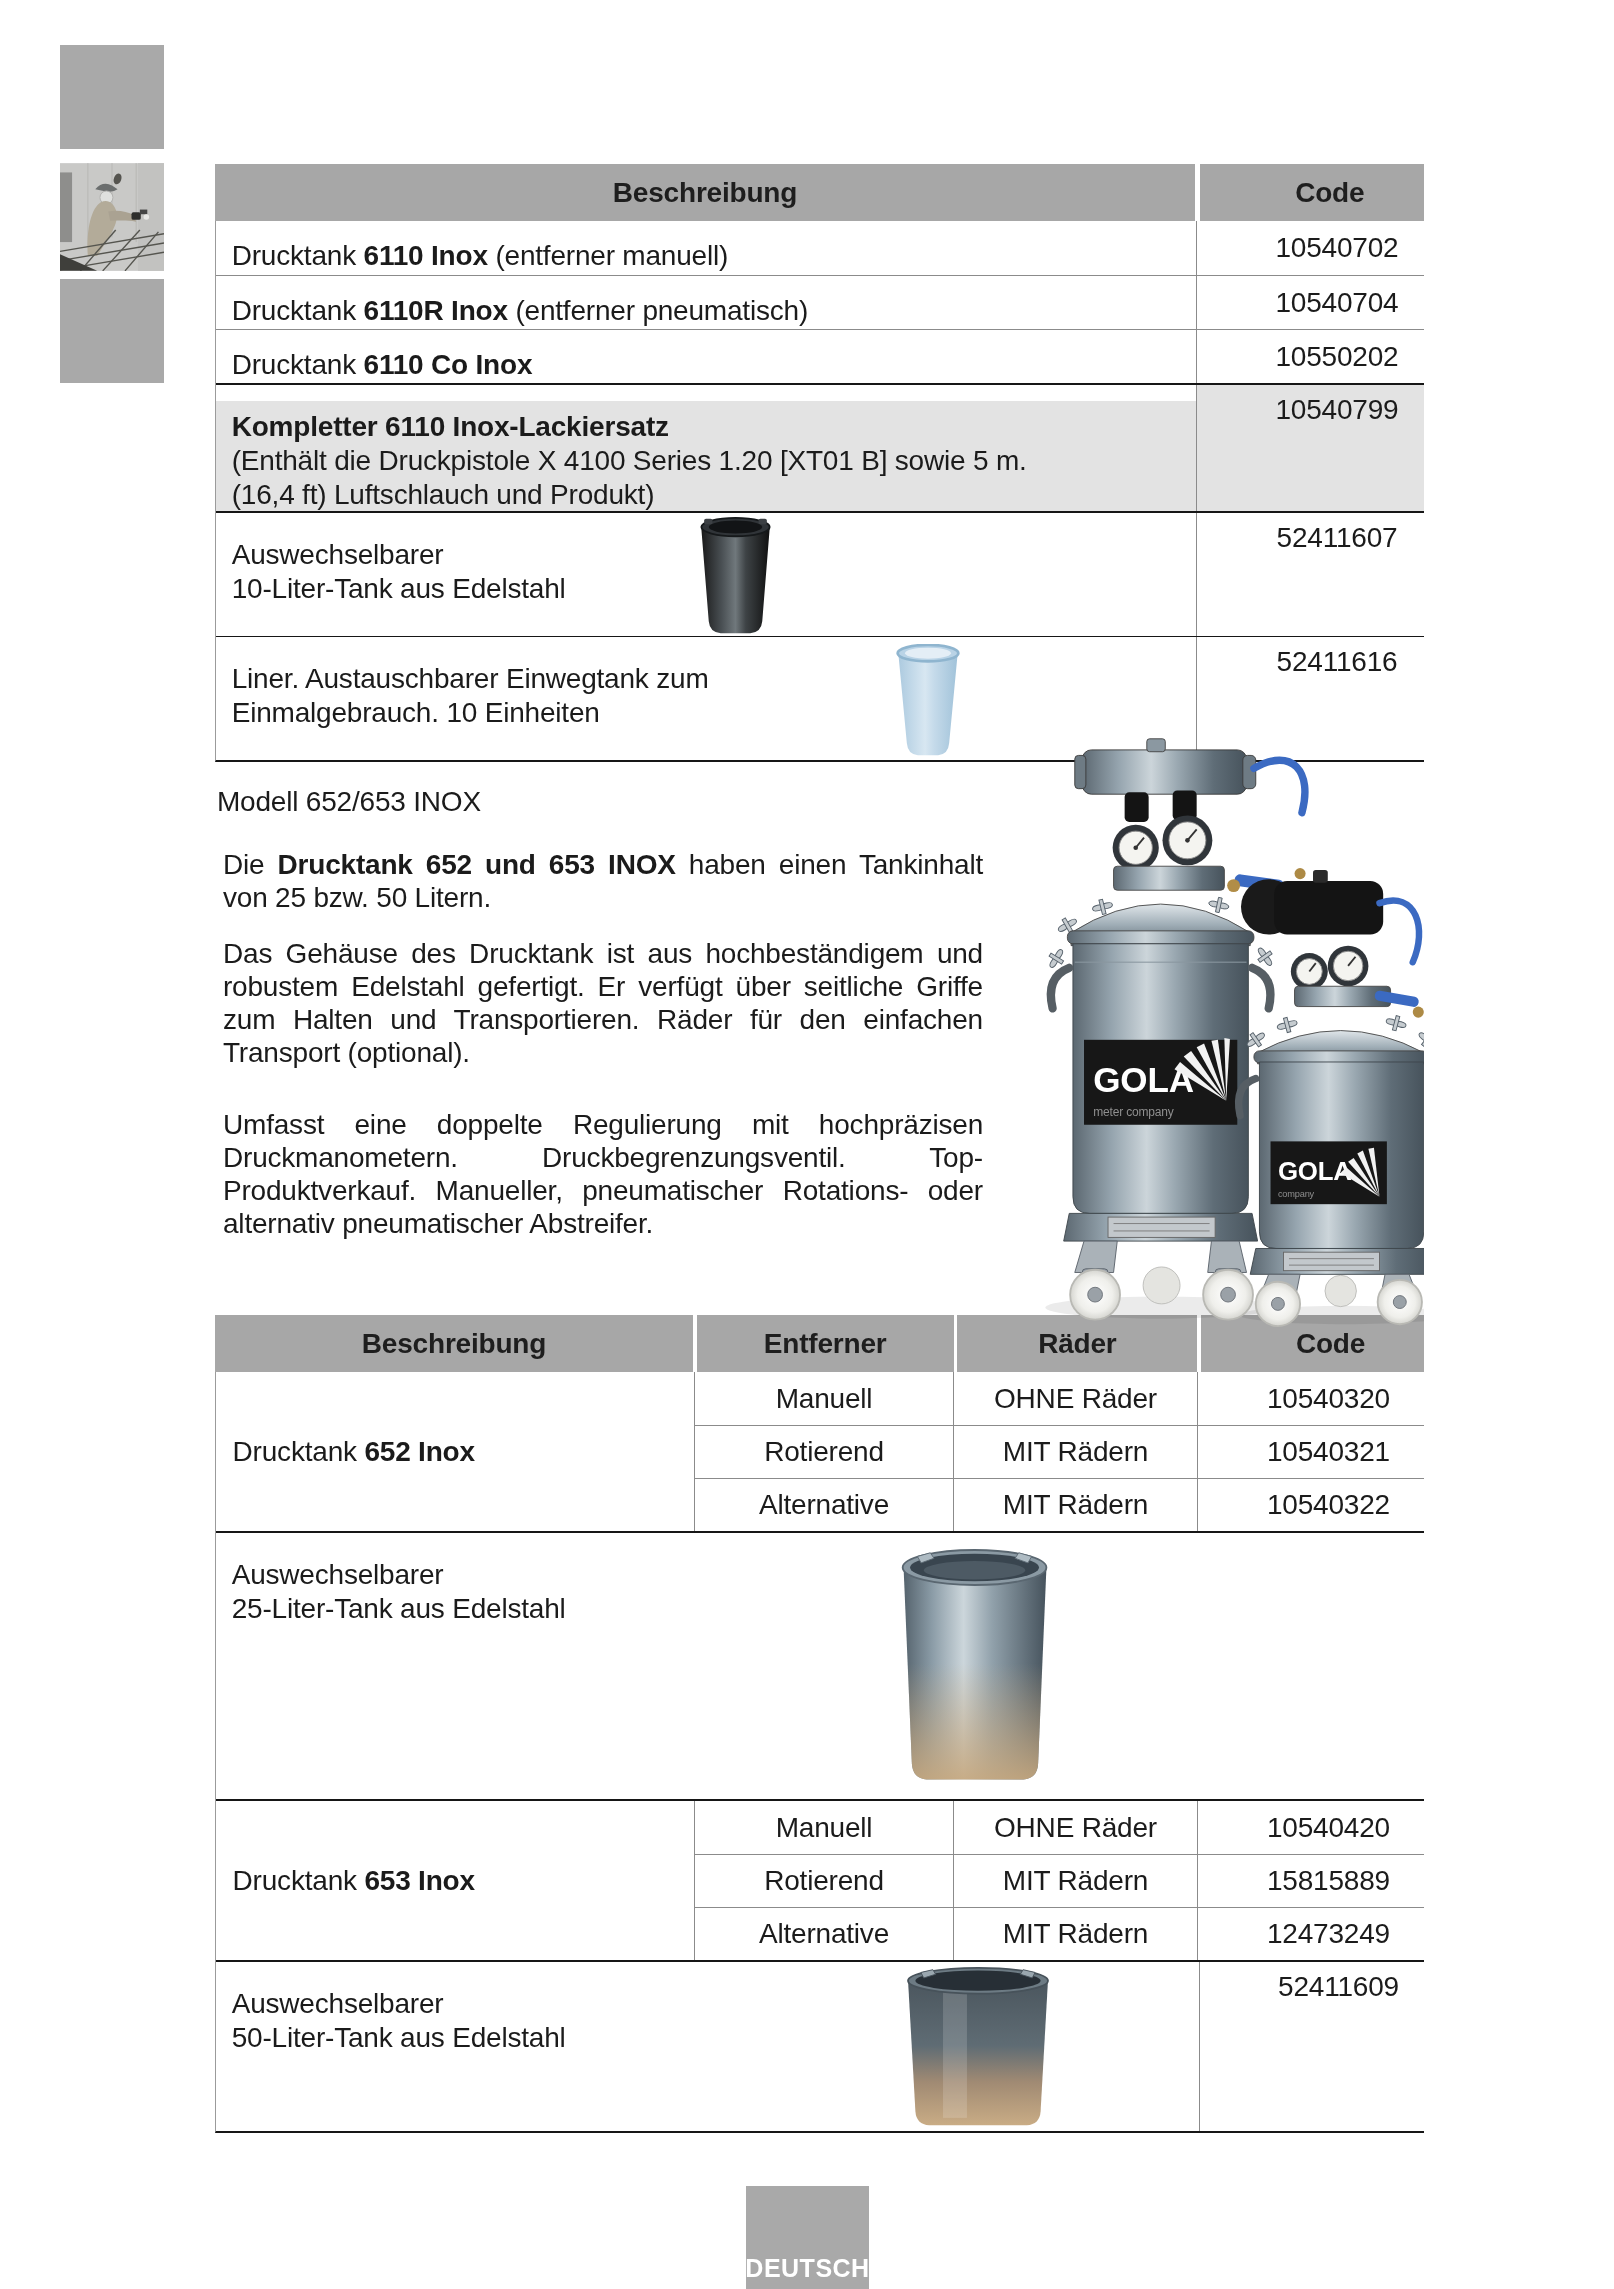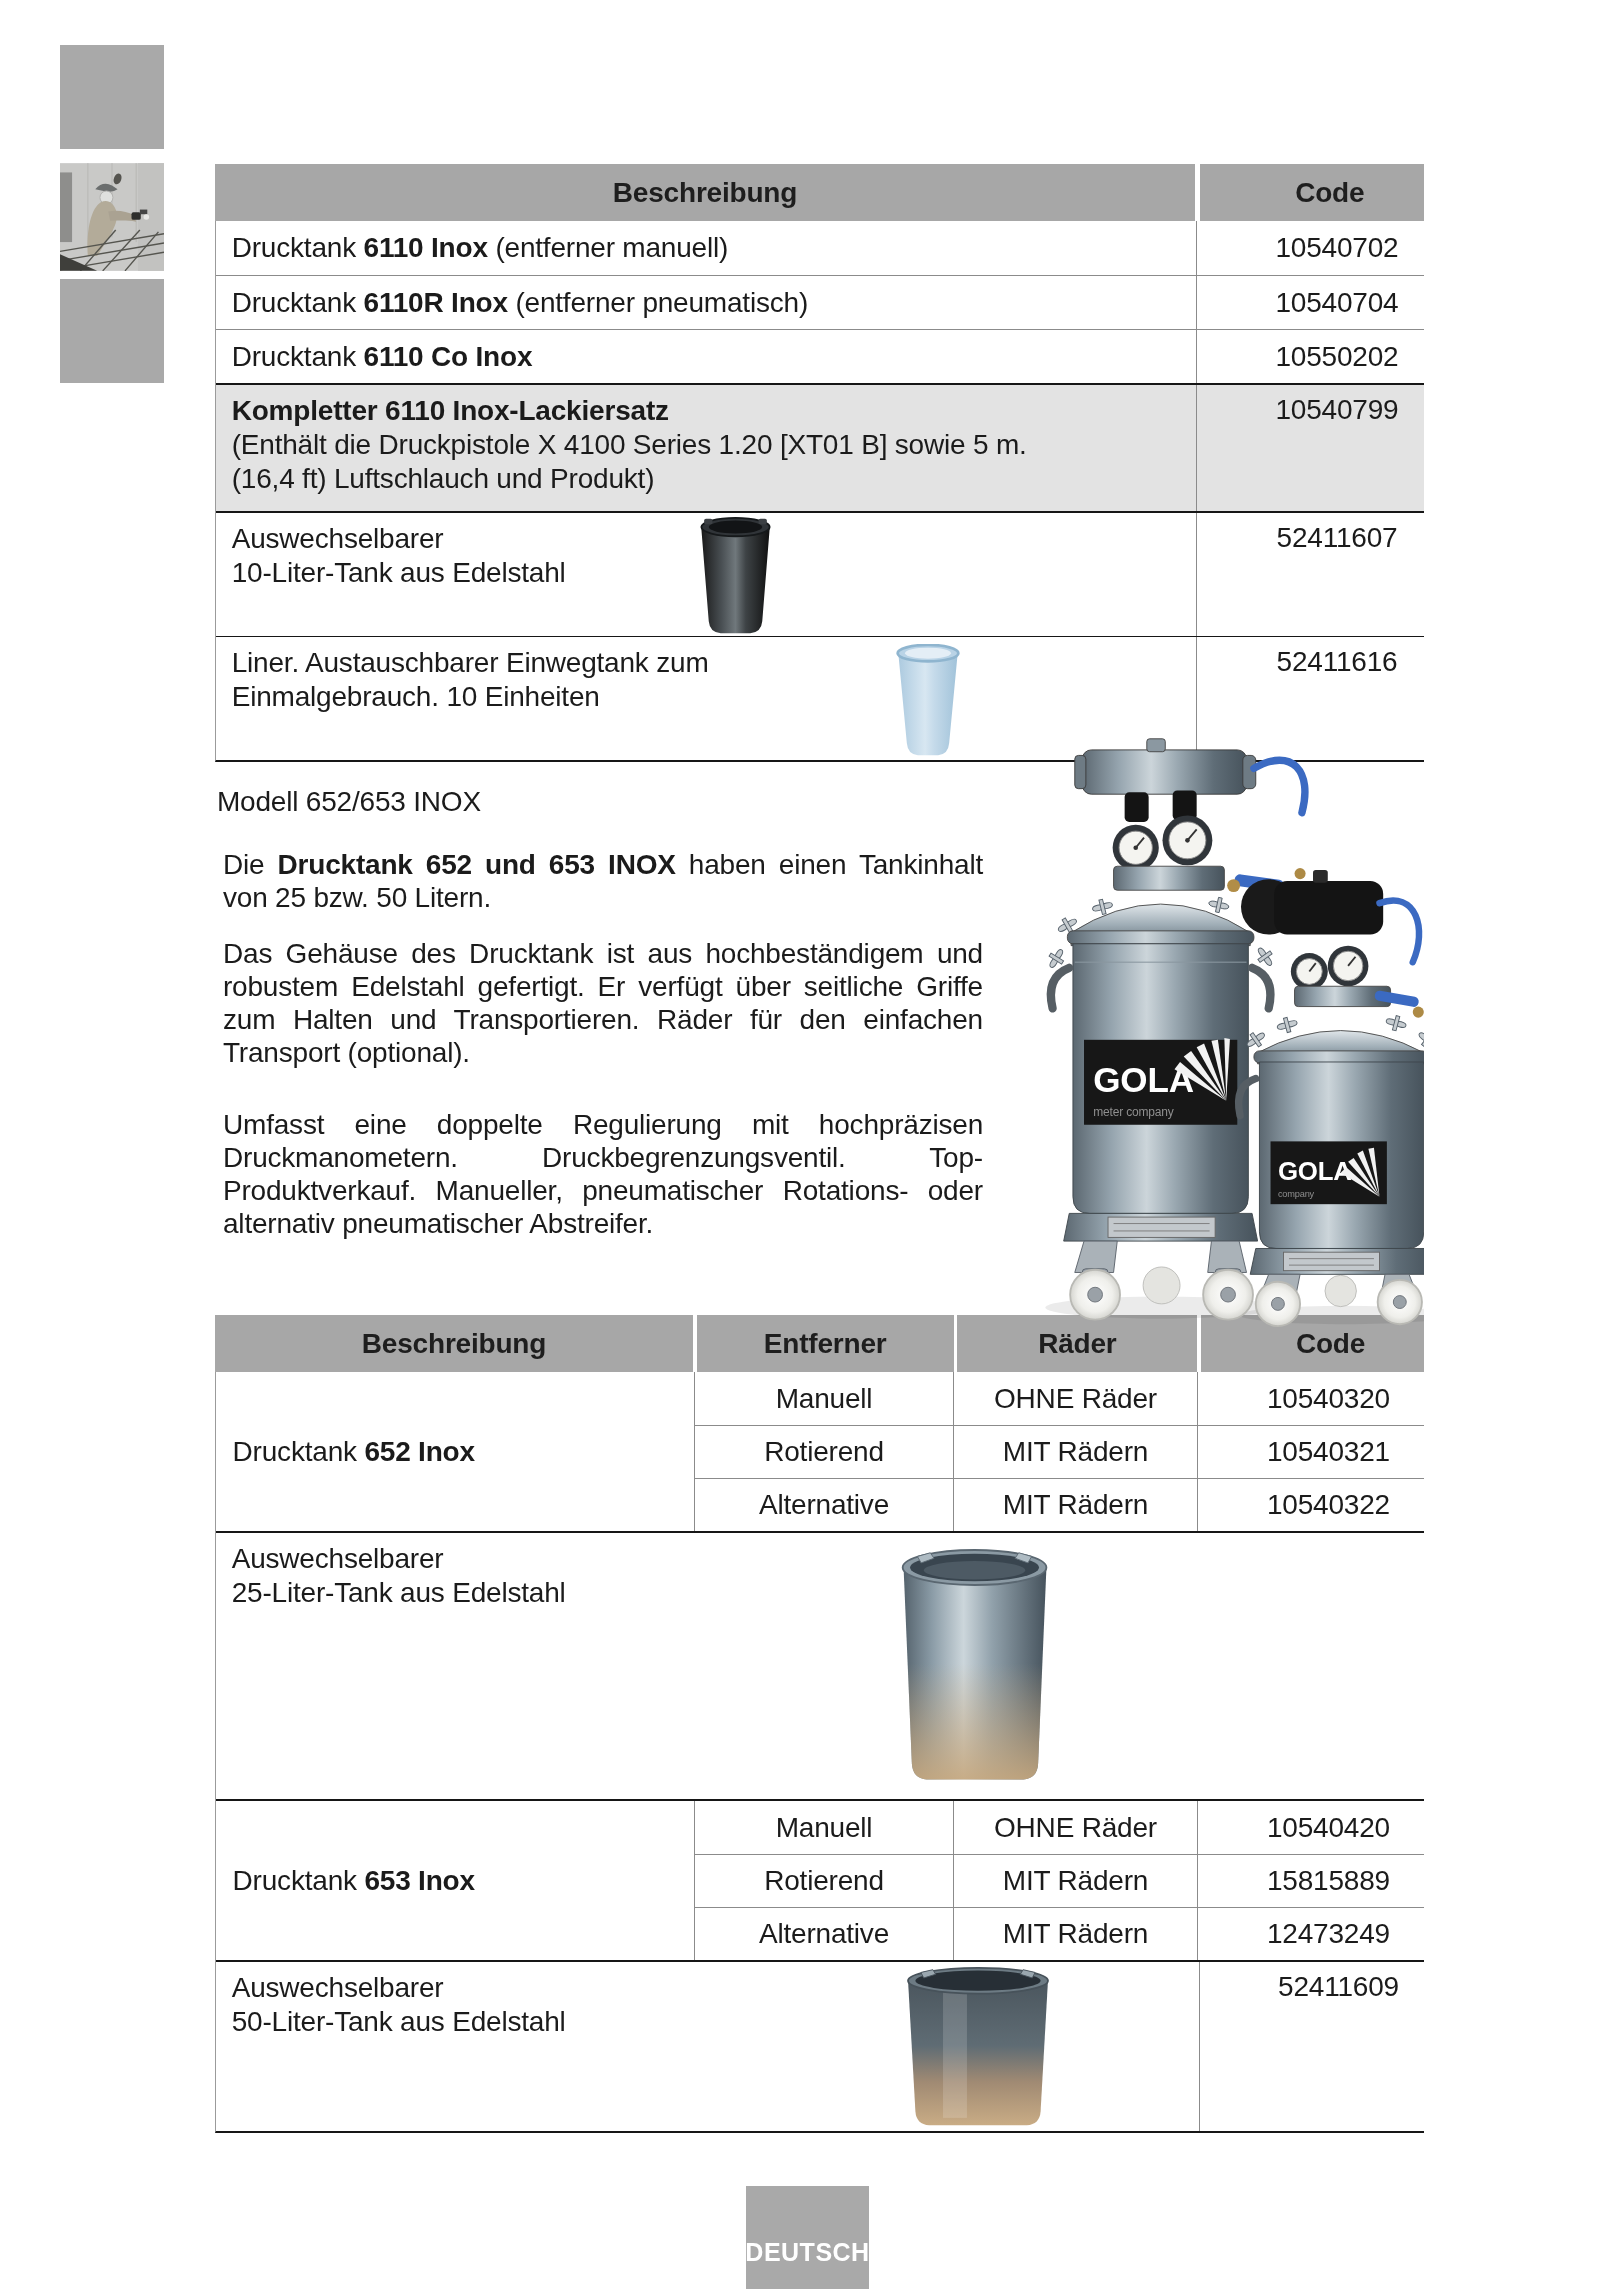--- a/index.html
+++ b/index.html
@@ -21,21 +21,21 @@
   .t1 .th1{width:980px}.t1 .th2{flex:1}
   .t2 .th1{width:478px}.t2 .th2{width:257px}.t2 .th3{width:240px}.t2 .th4{flex:1}
   .tbody{border-left:1.8px solid #9b9b9b;border-right:1.8px solid #9b9b9b;border-bottom:2.8px solid #161616;box-sizing:border-box;}
   .trow{display:grid;box-sizing:border-box;position:relative;background:#fff;}
   .t1 .trow{grid-template-columns:980px 1fr;}
   .trow + .trow{border-top:0.9px solid #8b8b8b;}
   .sep3{border-top:2.8px solid #161616 !important;}
   .sep2{border-top:1.8px solid #161616 !important;}
   .h58{height:54px}.h139{height:128px}.h135{height:125px}.h134{height:124px}
   .cell{box-sizing:border-box;font-size:28px;display:flex;padding-left:18px;}
-  .desc{padding-left:15.7px;}
+  .desc{padding-left:15.7px;margin-top:16px;}
   .vc{align-items:center;}
   .top{align-items:flex-start;padding-top:9.2px;}
   .code-cell{border-left:0.9px solid #8b8b8b;justify-content:center;}
   .hl{background:#e3e3e3;}
   .pre{white-space:pre-line;line-height:34px;}
   .blk b{display:block;line-height:34px;}
   
   .g3{grid-template-columns:478px 259px 244px 1fr;grid-auto-rows:53px;}
   .glabel{grid-row:1/4;display:flex;align-items:center;padding-left:16.6px;font-size:28px;box-sizing:border-box;}
   .opt{display:flex;align-items:center;justify-content:center;font-size:28px;
@@ -49,21 +49,21 @@
   .img25{position:absolute;left:683px;top:13px;width:152px;height:242px;}
   .img50{position:absolute;left:688px;top:3.7px;width:148px;height:162px;}
   
   .model{position:absolute;left:217px;top:786px;font-size:28px;}
   .p{position:absolute;left:223px;width:760px;font-size:28px;line-height:33px;text-align:justify;}
   .p1{top:848px}.p2{top:937px}.p3{top:1108px}
   
   .photo-main{position:absolute;left:1036px;top:735px;width:506px;height:593px;z-index:2;}
   
   .tab{position:absolute;left:746px;top:2186px;width:123px;height:103px;background:#a9a9a9;
-       display:flex;align-items:flex-end;justify-content:center;padding-bottom:22px;box-sizing:border-box;}
+       display:flex;align-items:flex-end;justify-content:center;padding-bottom:6px;box-sizing:border-box;}
   .tab span{color:#fff;font-weight:bold;font-size:25px;letter-spacing:0.5px;}
   svg text{font-family:"Liberation Sans","DejaVu Sans",sans-serif;}
 </style>
 </head>
 <body>
 
 <div class="page">
 
   <div class="sq sq1"></div>
   <div class="side-photo">

